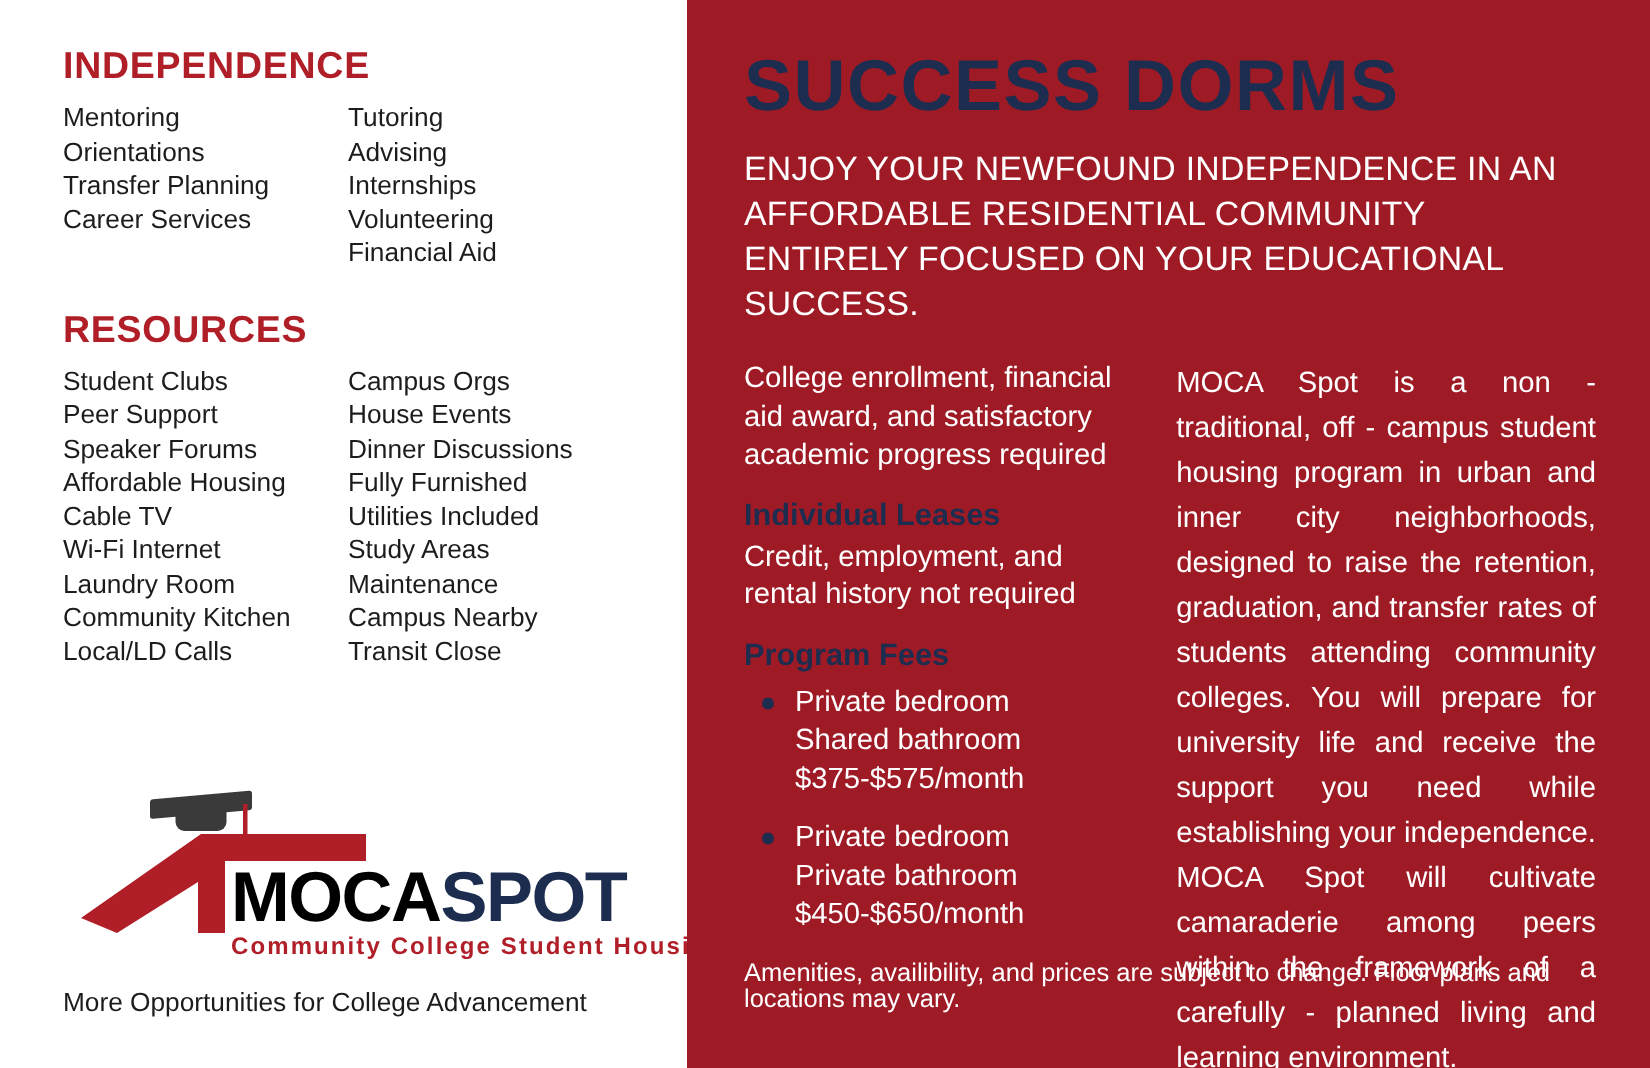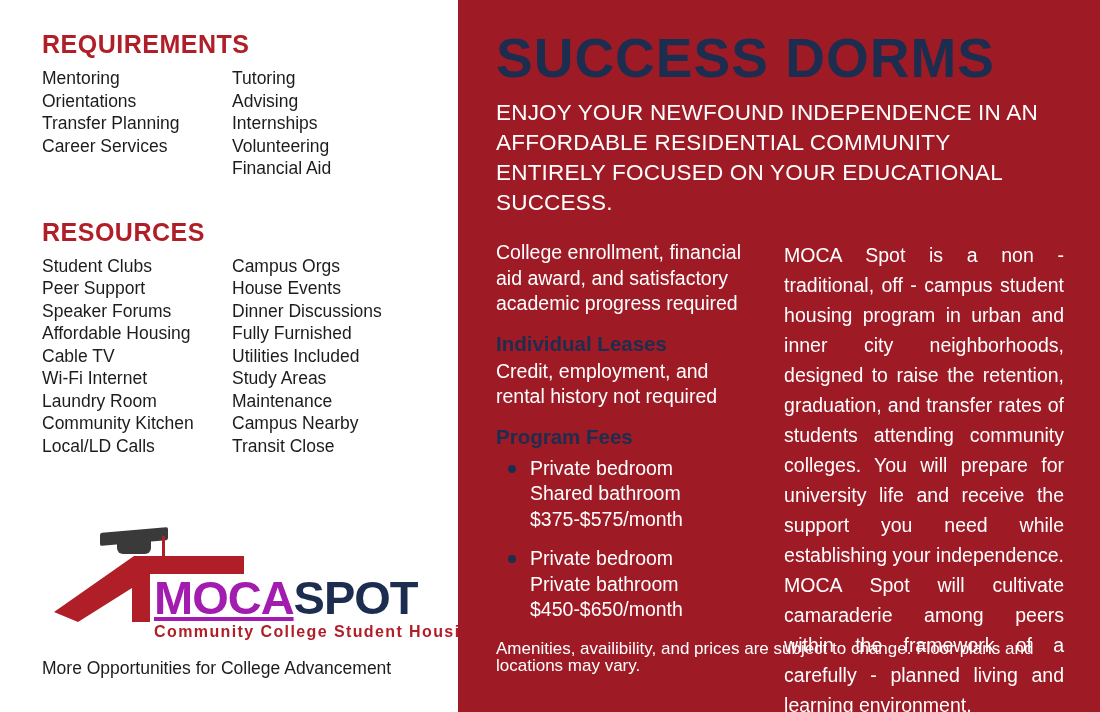--- a/index.html
+++ b/index.html
@@ -25,21 +25,21 @@
     padding: 30px 0 0 42px;
     position: relative;
   }
   .sec-head {
     color: #b01e28;
     font-size: 25px;
     font-weight: bold;
     letter-spacing: 0.5px;
     margin: 0 0 8px 0;
   }
-  .sec-head.res { margin-top: 38px; }
+  .sec-head.res { margin-top: 26px; }
   .sec-head.amen { margin-top: 26px; }
   .cols {
     display: flex;
     width: 380px;
   }
   .col {
     width: 50%;
   }
   .col ul {
     list-style: none;
@@ -114,21 +114,21 @@
     left: 112px;
     top: 50px;
   }
   .logo-word {
     font-size: 47px;
     line-height: 47px;
     font-weight: bold;
     letter-spacing: -1px;
     white-space: nowrap;
   }
-  .logo-word .moca { color: #a21caf; text-decoration: underline; }
+  .logo-word .moca { color: #000000; }
   .logo-word .spot { color: #1d2d4f; }
   .logo-sub {
     margin-top: 2px;
     font-size: 16px;
     letter-spacing: 1.4px;
     color: #b01e28;
     white-space: nowrap;
     font-weight: bold;
   }
   .tagline {
@@ -142,21 +142,21 @@
   
   .right {
     width: 642px;
     height: 712px;
     background: #9e1b26;
     padding: 26px 36px 0 38px;
     position: relative;
     color: #ffffff;
   }
   .title {
-    font-size: 55px;
+    font-size: 48px;
     line-height: 64px;
     font-weight: bold;
     color: #1d2d4f;
     letter-spacing: 1px;
     margin: 0 0 8px 0;
     white-space: nowrap;
   }
   .subtitle {
     font-size: 22.5px;
     line-height: 30px;
@@ -220,21 +220,21 @@
     color: #ffffff;
   }
 </style>
 </head>
 <body>
 
 <div class="flyer">
 
   <div class="left">
 
-    <h2 class="sec-head">REQUIREMENTS</h2>
+    <h2 class="sec-head">INDEPENDENCE</h2>
     <div class="cols">
       <div class="col">
         <ul>
           <li>Mentoring</li>
           <li>Orientations</li>
           <li>Transfer Planning</li>
           <li>Career Services</li>
         </ul>
       </div>
       <div class="col">

